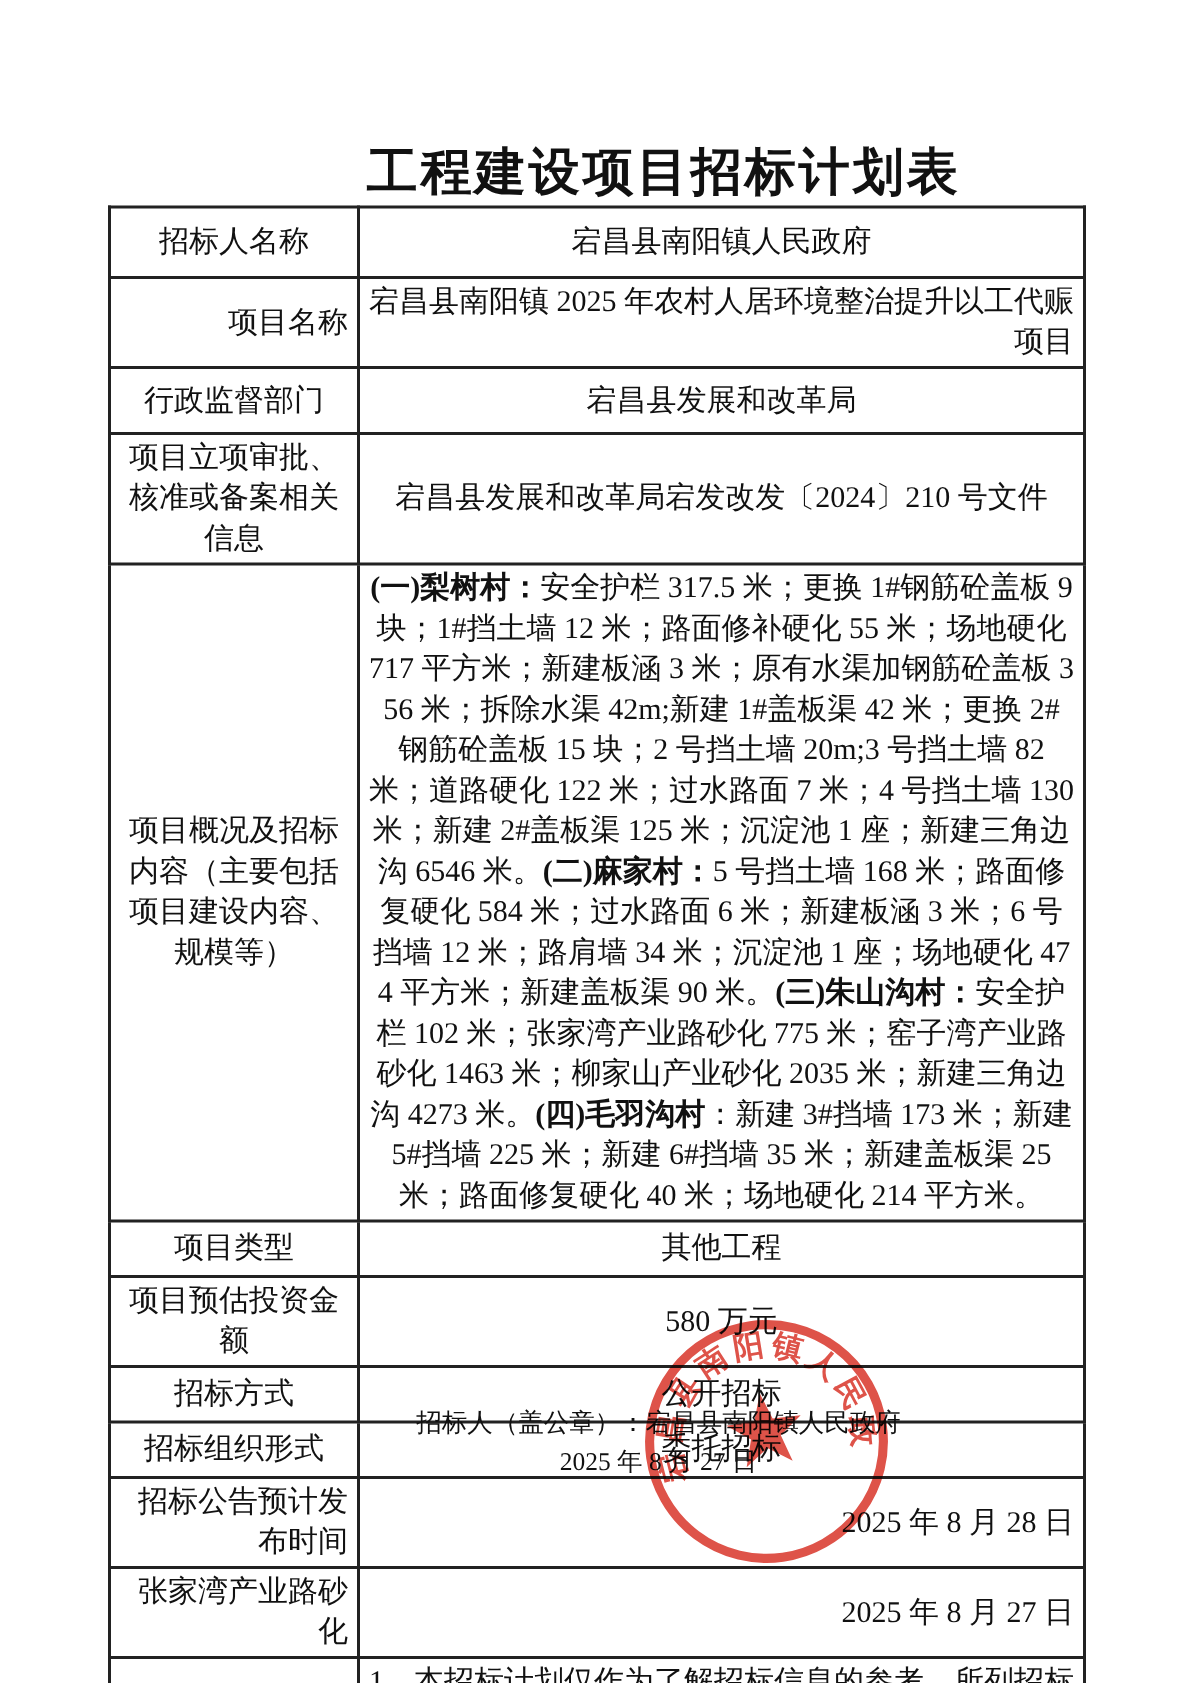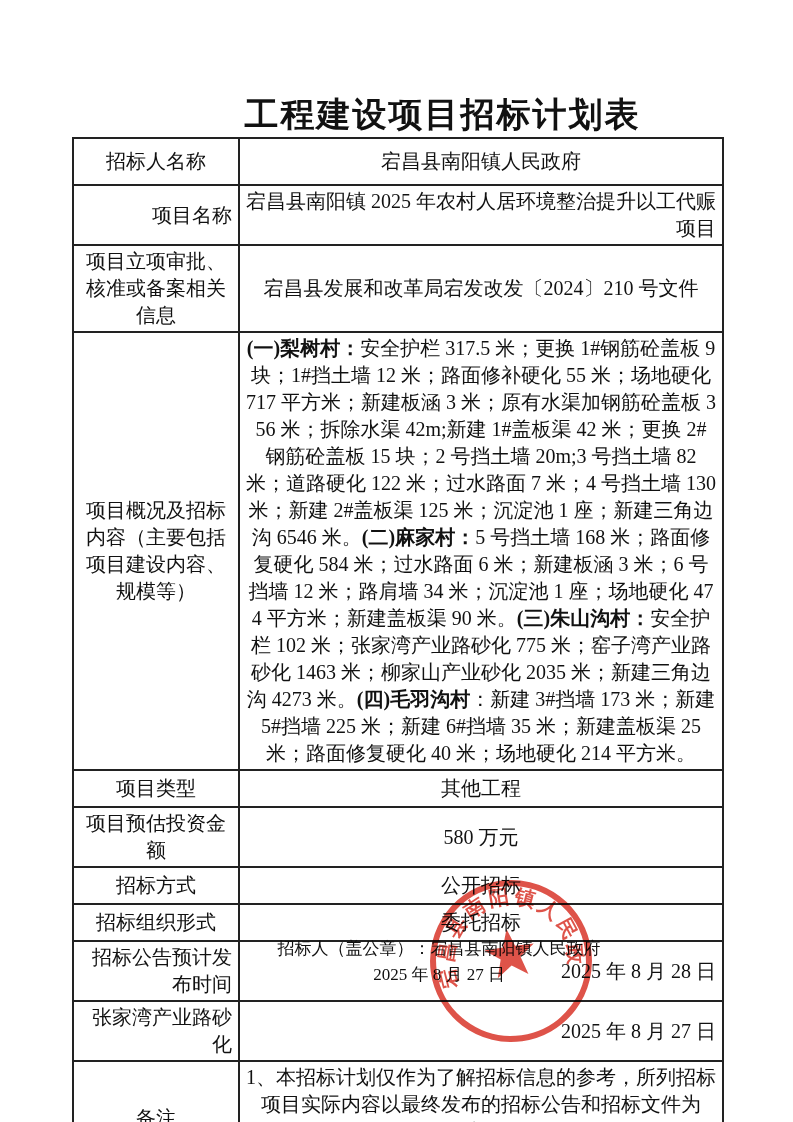--- a/index.html
+++ b/index.html
@@ -70,20 +70,24 @@
       </colgroup>
     <tbody>
       <tr class="h45">
         <td>招标人名称</td>
         <td>宕昌县南阳镇人民政府</td>
       </tr>
       <tr class="h41">
         <td>项目名称</td>
         <td>宕昌县南阳镇 2025 年农村人居环境整治提升以工代赈项目</td>
       </tr>
+      <tr class="h42">
+        <td>行政监督部门</td>
+        <td>宕昌县发展和改革局</td>
+      </tr>
       <tr class="h57">
         <td>项目立项审批、核准或备案相关信息</td>
         <td>宕昌县发展和改革局宕发改发〔2024〕210 号文件</td>
       </tr>
 
       <tr class="hov">
         <td>项目概况及招标内容（主要包括项目建设内容、规模等）</td>
         <td class="ov">
           <span class="seg b">(一)梨树村：</span><span class="seg">安全护栏 317.5 米；更换 1#钢筋砼盖板 9 块；1#挡土墙 12 米；路面修补硬化 55 米；场地硬化 717 平方米；新建板涵 3 米；原有水渠加钢筋砼盖板 356 米；拆除水渠 42m;新建 1#盖板渠 42 米；更换 2#钢筋砼盖板 15 块；2 号挡土墙 20m;3 号挡土墙 82 米；道路硬化 122 米；过水路面 7 米；4 号挡土墙 130 米；新建 2#盖板渠 125 米；沉淀池 1 座；新建三角边沟 6546 米。</span><span class="seg b">(二)麻家村：</span><span class="seg">5 号挡土墙 168 米；路面修复硬化 584 米；过水路面 6 米；新建板涵 3 米；6 号挡墙 12 米；路肩墙 34 米；沉淀池 1 座；场地硬化 474 平方米；新建盖板渠 90 米。</span><span class="seg b">(三)朱山沟村：</span><span class="seg">安全护栏 102 米；张家湾产业路砂化 775 米；窑子湾产业路砂化 1463 米；柳家山产业砂化 2035 米；新建三角边沟 4273 米。</span><span class="seg b">(四)毛羽沟村</span><span class="seg">：新建 3#挡墙 173 米；新建 5#挡墙 225 米；新建 6#挡墙 35 米；新建盖板渠 25 米；路面修复硬化 40 米；场地硬化 214 平方米。</span>
         </td>

